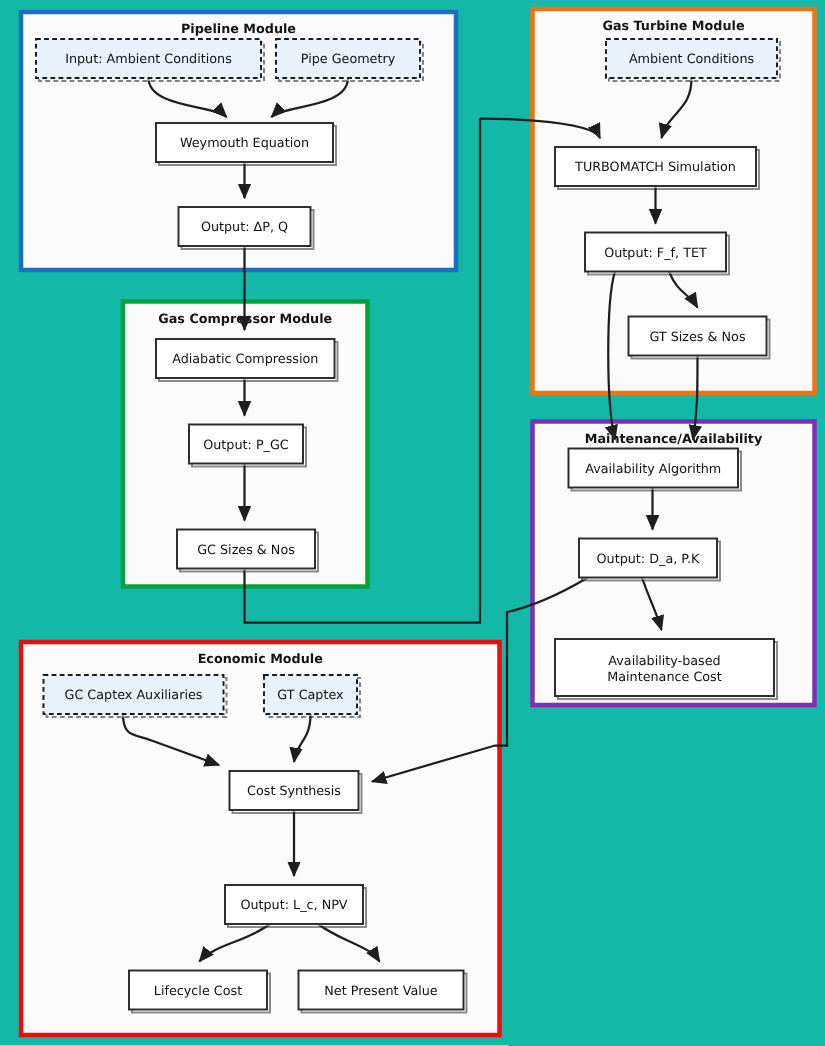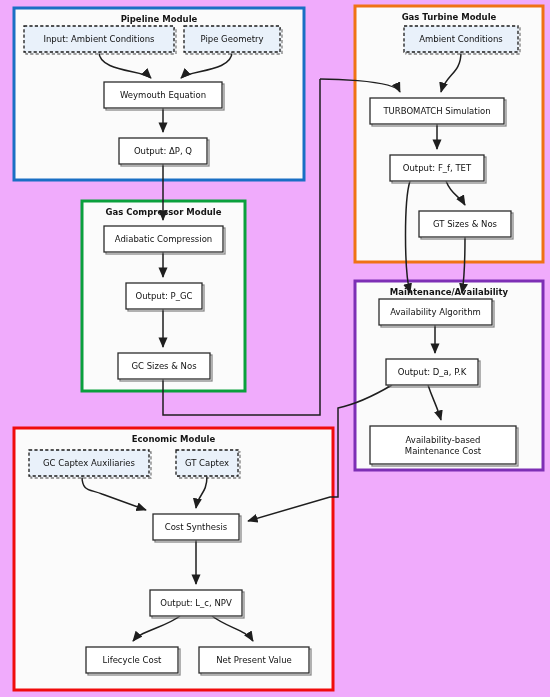--- a/index.html
+++ b/index.html
@@ -1,17 +1,17 @@
 <!DOCTYPE html>
 <html><head>
 <meta charset="utf-8">
 <style>
   html,body{margin:0;padding:0;background:#f7f7f7;}
   body{font-family:"DejaVu Sans","Liberation Sans",sans-serif;}
-  #stage{position:relative;width:550px;height:697px;background:#f0abfc;overflow:hidden;}
+  #stage{position:relative;width:550px;height:697px;background:#14b8a6;overflow:hidden;}
   svg{display:block;}
   .mod-label{font-size:8.5px;font-weight:700;fill:#141414;}
   .node-txt{font-size:8.5px;fill:#111;}
   .proc rect{fill:#ffffff;stroke:#2b2b2b;stroke-width:1.3;}
   .io rect{fill:#e9f1fa;stroke:#1b1b1b;stroke-width:1.3;stroke-dasharray:3.2 2.2;}
   .edge{fill:none;stroke:#1e1e1e;stroke-width:1.5;}
   .shadow{fill:#cfcfcf;opacity:.55;}
 </style>
 </head>
 <body>

